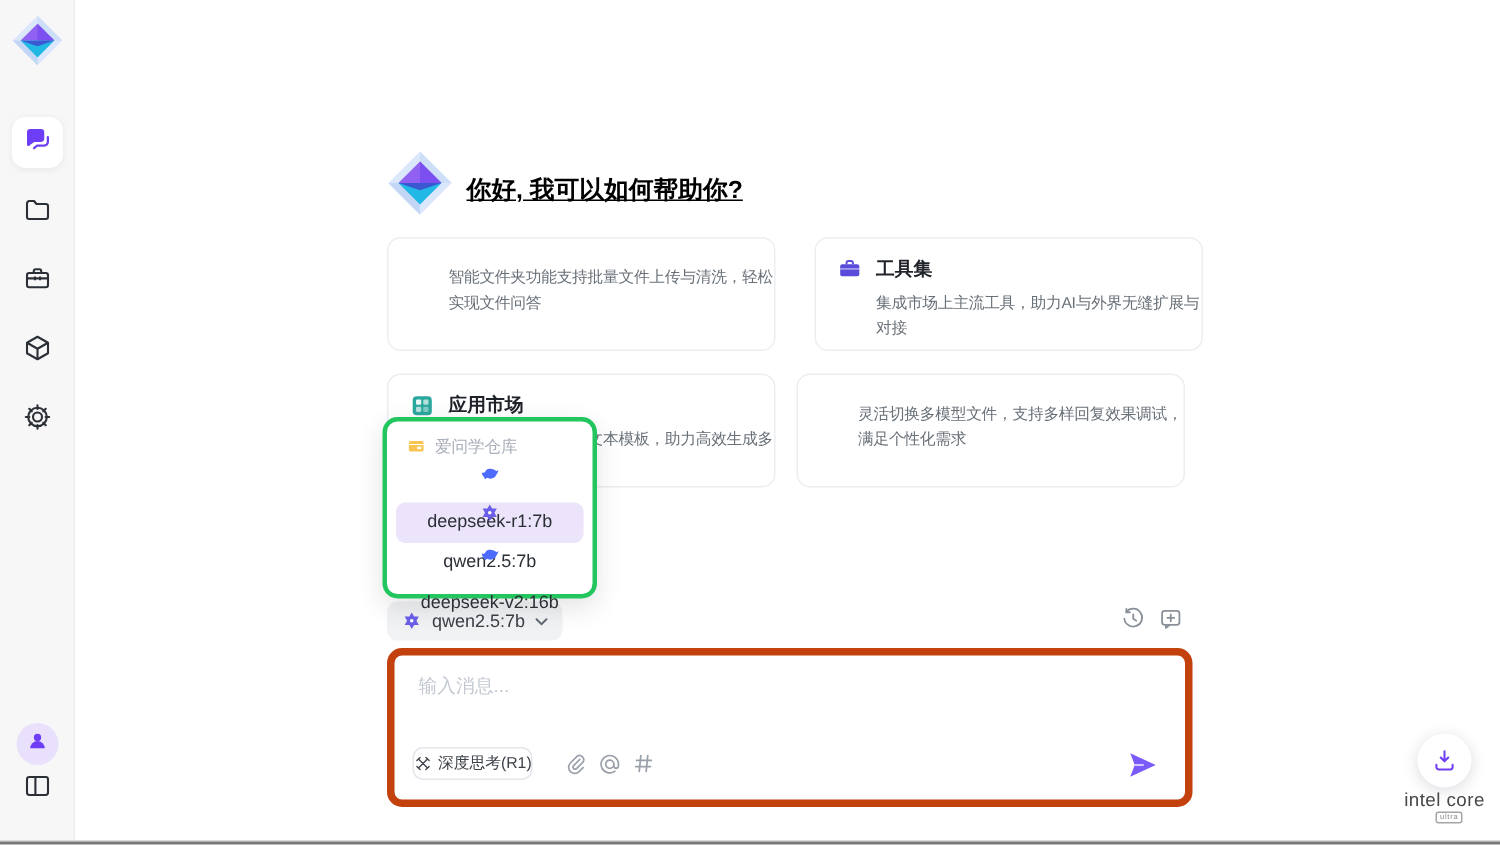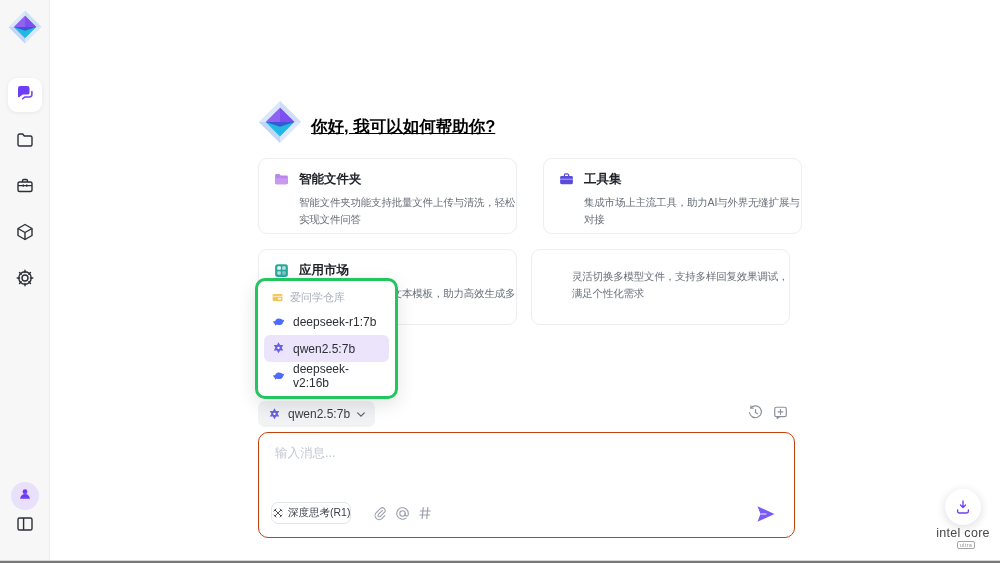--- a/index.html
+++ b/index.html
@@ -29,34 +29,34 @@
   .card-title { font-size:12.5px; font-weight:bold; color:#1f2329; }
   .card-desc { margin-top:6px; margin-left:26px; width:222px; font-size:10.5px;
     letter-spacing:-0.2px; line-height:1.6; color:#687078; }
 
   
   .dropdown { position:absolute; left:255px; top:278px; width:143px; background:#fff;
     border:3px solid #22c55e; border-radius:10px; padding:5px 6px 7px 6px;
     box-shadow:0 6px 18px rgba(31,35,41,.12); z-index:20; }
   .dd-header { display:flex; align-items:center; gap:6px; height:22px; padding:0 7px;
     font-size:11px; color:#a9afba; }
-  .dd-row { display:flex; align-items:center; gap:7px; height:27px; padding:0 7px;
-    border-radius:6px; font-size:12px; color:#2b2f36; cursor:pointer; }
+  .dd-row { display:flex; align-items:center; gap:17px; height:27px; padding:0 7px;
+    border-radius:6px; font-size:12px; color:#2b2f36; cursor:pointer;flex-direction:column; }
   .dd-row.sel { background:#ebe4fa; }
   .dd-row svg, .dd-header svg { flex:0 0 auto; }
 
   
   .selector { position:absolute; left:258px; top:401px; height:26px; padding:0 9px;
     background:#f1f2f4; border-radius:7px; display:inline-flex; align-items:center;
     gap:6px; font-size:12px; color:#3a3f46; cursor:pointer; }
   .tool-ico { position:absolute; width:17px; height:17px; cursor:pointer; }
 
   
   .composer { position:absolute; left:258px; top:432px; width:537px; height:106px;
-    background:#fff; border:1px solid #c2410c; border-radius:10px; }
+    background:#fff; border:5px solid #c2410c; border-radius:10px; }
   .composer textarea { position:absolute; left:16px; top:12px; width:490px; height:44px;
     border:none; outline:none; resize:none; font-family:inherit; font-size:12.5px; color:#333; background:transparent; }
   .composer textarea::placeholder { color:#c3c8d1; }
   .deep-btn { position:absolute; left:12px; bottom:13px; height:22px; display:inline-flex;
     align-items:center; gap:4px; padding:0 0; border:1px solid #e2e5ea; border-radius:7px;
     background:#fff; font-size:10.5px; color:#3c4148; cursor:pointer; }
   .comp-ico { position:absolute; bottom:15px; width:17px; height:17px; cursor:pointer; }
   .send-btn { position:absolute; right:18px; bottom:14px; width:20px; height:18px; cursor:pointer; }
 
   
@@ -159,27 +159,20 @@
     <polygon points="2,24 24,24 24,46" fill="#c2d6f6"></polygon>
     <polygon points="24,9 39,24 9,24" fill="#9061f2"></polygon>
     <polygon points="24,9 39,24 24,24" fill="#7c4ff0"></polygon>
     <polygon points="9,24 39,24 24,39" fill="#22b8e6"></polygon>
     <polygon points="9,24 39,24 24,29" fill="#4338ca" opacity="0.75"></polygon>
   </svg>
 </div>
 <div class="greet-title">你好, 我可以如何帮助你?</div>
 
 <div class="card" style="left:258px; top:158px">
-  <div class="card-head">
-    <svg viewBox="0 0 20 20">
-      <path fill="#b887ec" d="M2.5 5A1.5 1.5 0 0 1 4 3.5h3.4L9 5.4h7A1.5 1.5 0 0 1 17.5 6.9v7.1A1.5 1.5 0 0 1 16 15.5H4A1.5 1.5 0 0 1 2.5 14z"></path>
-      <path fill="#c79af0" d="M2.5 8.4h15l-1 6.1a1.5 1.5 0 0 1-1.5 1H4a1.5 1.5 0 0 1-1.5-1.3z"></path>
-    </svg>
-    <span class="card-title">智能文件夹</span>
-  </div>
   <div class="card-desc">智能文件夹功能支持批量文件上传与清洗，轻松实现文件问答</div>
 </div>
 
 <div class="card" style="left:543px; top:158px">
   <div class="card-head">
     <svg viewBox="0 0 20 20">
       <path fill="none" stroke="#5a4bdb" stroke-width="1.5" d="M7.5 6V5a1.5 1.5 0 0 1 1.5-1.5h2A1.5 1.5 0 0 1 12.5 5v1"></path>
       <rect x="2.5" y="6" width="15" height="9.5" rx="1.6" fill="#5a4bdb"></rect>
       <rect x="2.5" y="9" width="15" height="1.4" fill="#fff" opacity="0.45"></rect>
     </svg>

